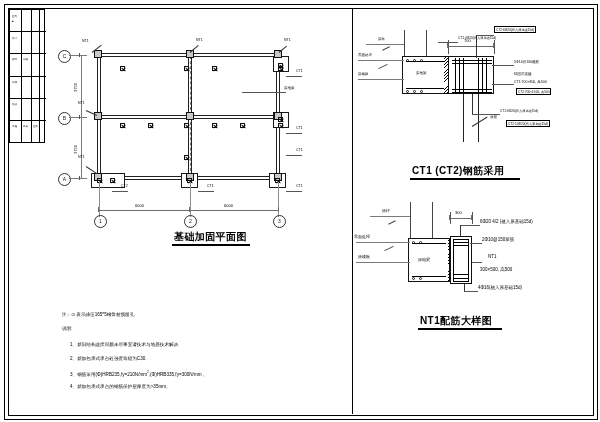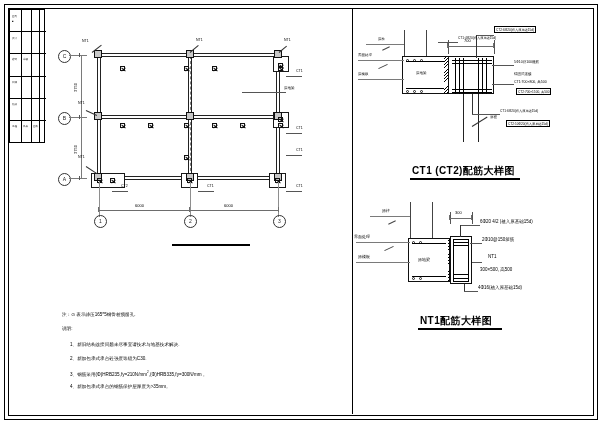--- a/index.html
+++ b/index.html
@@ -238,20 +238,21 @@
     <div class="dimtick" style="left:139px;top:177px;"></div>
     <div class="dimtick" style="left:228px;top:177px;"></div>
     <span class="txt t4" style="left:85px;top:174px;">6000</span>
     <span class="txt t4" style="left:174px;top:174px;">6000</span>
 
     <div class="gridcirc" style="left:44px;top:185px;">1</div>
     <div class="gridcirc" style="left:134px;top:185px;">2</div>
     <div class="gridcirc" style="left:223px;top:185px;">3</div>
   </div>
 
+  <div class="title" style="left:174px;top:230px;">基础加固平面图</div>
   <div class="titleul" style="left:172px;top:244px;width:78px;"></div>
 
   <div class="ln vl" style="left:352px;top:9px;height:405px;background:#000;"></div>
 
   <div class="abs" id="detail-ct" style="left:360px;top:26px;width:230px;height:140px;">
 
     <div class="dbox" style="left:42px;top:30px;width:47px;height:38px;border:1.2px solid #111;background:#fff;"></div>
     <span class="txt t35" style="left:56px;top:46px;">原地梁</span>
 
     <div class="abs" style="left:46px;top:33px;width:1.4px;height:1.4px;border:0.4px solid #222;border-radius:50%;"></div>
@@ -316,21 +317,21 @@
     <span class="txt t35" style="left:154px;top:47px;">锚固式连接</span>
     <span class="txt t35" style="left:154px;top:55px;">CT1:700×800,  高500</span>
     <div class="boxlabel" style="left:156px;top:62px;">CT2:700×1500,  高500</div>
 
     <div class="ln hl thin" style="left:112px;top:88px;width:28px;"></div>
     <div class="abs" style="left:112px;top:68px;width:0;height:20px;border-left:0.7px solid #333;"></div>
     <span class="txt t32" style="left:140px;top:84px;font-size:3.2px;">CT1:6Φ20(植入原基础15d)</span>
     <div class="boxlabel" style="left:146px;top:94px;">CT2:10Φ20(植入原基础15d)</div>
   </div>
 
-  <div class="title" style="left:412px;top:164px;">CT1 (CT2)配筋大样图</div>
+  <div class="title" style="left:412px;top:164px;">CT1 (CT2)钢筋采用</div>
   <div class="titleul" style="left:410px;top:178px;width:110px;"></div>
 
   <div class="abs" id="detail-nt1" style="left:360px;top:198px;width:230px;height:115px;">
 
     <div class="dbox" style="left:48px;top:40px;width:42px;height:44px;border:1.2px solid #111;background:#fff;"></div>
     <span class="txt t4" style="left:58px;top:60px;">原地梁</span>
     <div class="abs" style="left:52px;top:43px;width:1.4px;height:1.4px;border:0.4px solid #222;border-radius:50%;"></div>
     <div class="abs" style="left:59px;top:43px;width:1.4px;height:1.4px;border:0.4px solid #222;border-radius:50%;"></div>
     <div class="abs" style="left:52px;top:79px;width:1.4px;height:1.4px;border:0.4px solid #222;border-radius:50%;"></div>
     <div class="abs" style="left:59px;top:79px;width:1.4px;height:1.4px;border:0.4px solid #222;border-radius:50%;"></div>

